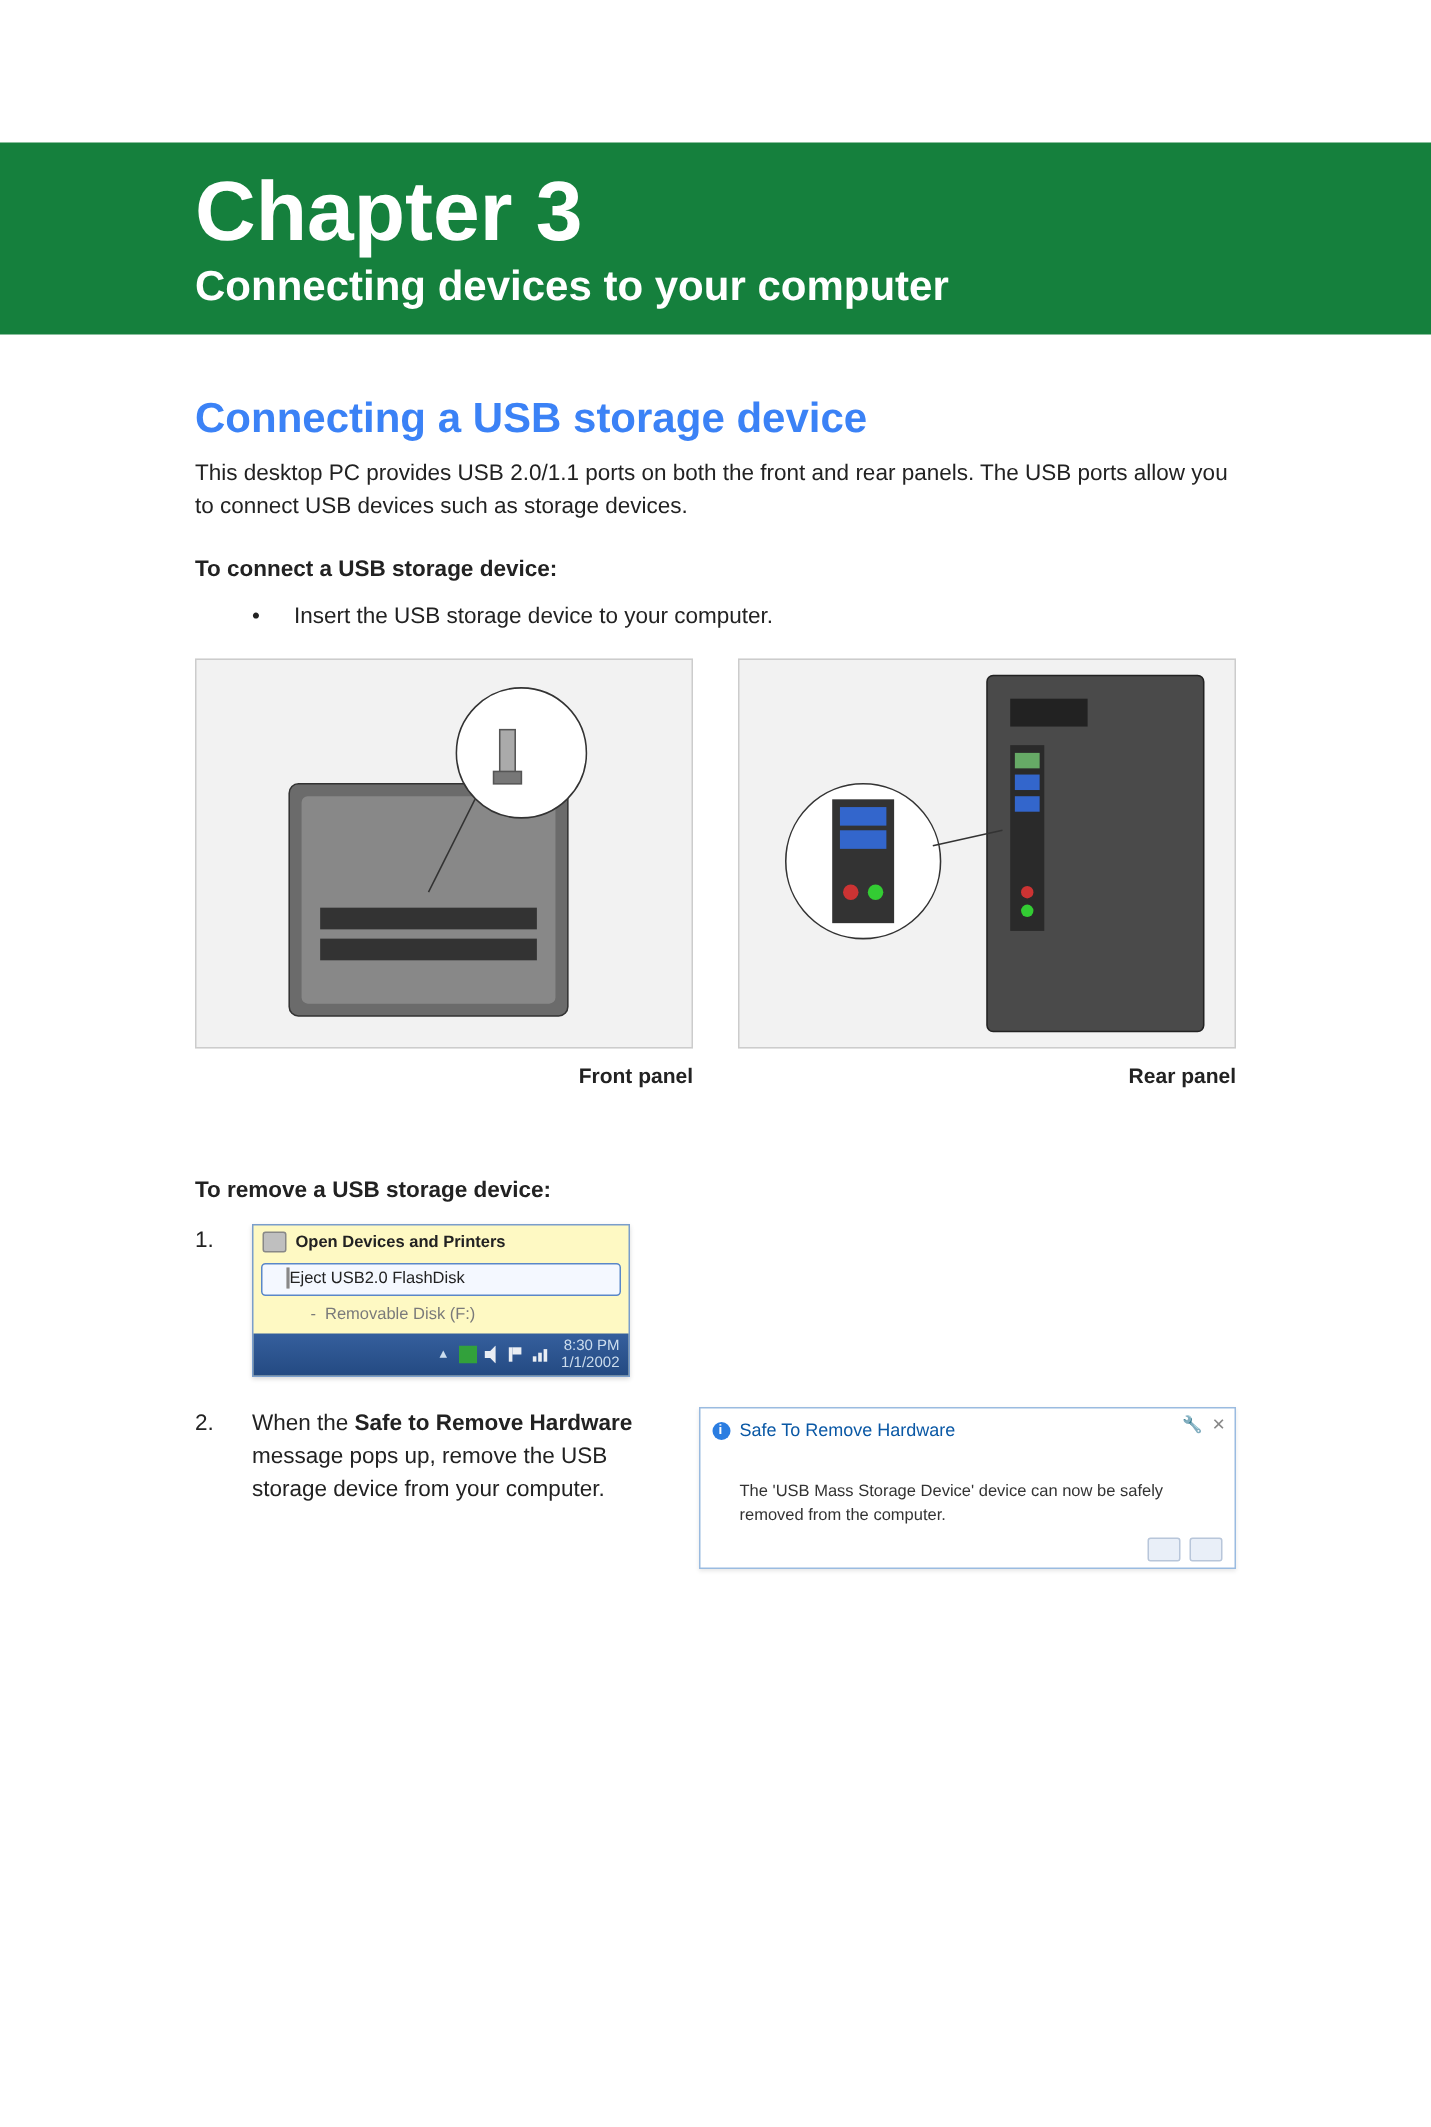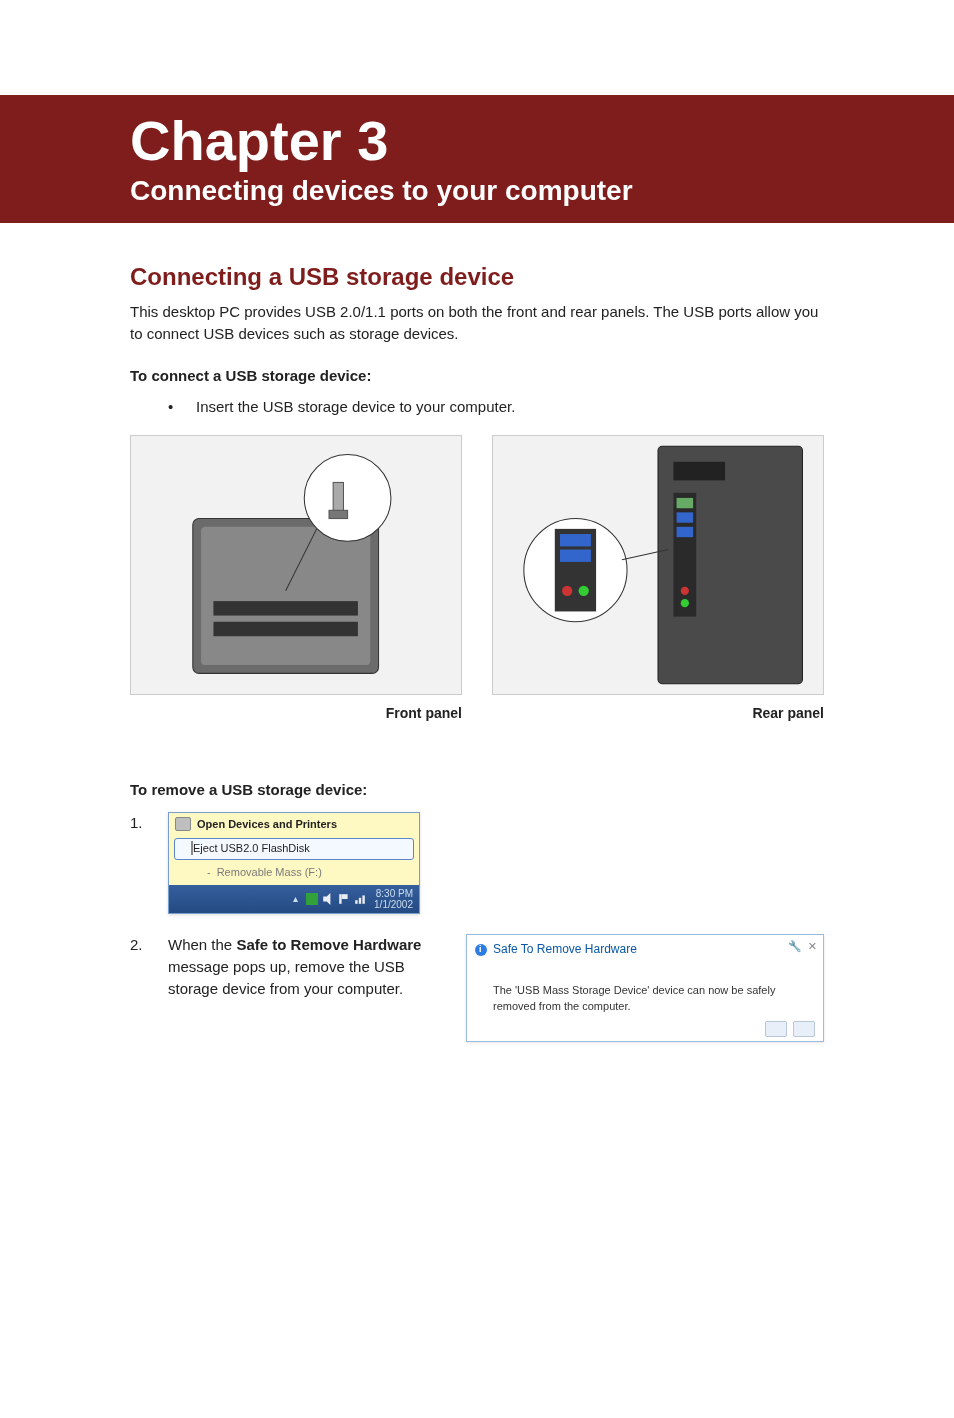--- a/index.html
+++ b/index.html
@@ -11,44 +11,44 @@
     width: 954px;
   }
   .page {
     width: 954px;
     min-height: 1418px;
     position: relative;
     box-sizing: border-box;
     padding-bottom: 40px;
   }
   .banner {
-    background: #7f1d1d;
+    background: #15803d;
     color: #fff;
     padding: 18px 0 16px 130px;
     margin-top: 95px;
   }
   .chapter-title {
     font-size: 56px;
     font-weight: bold;
     margin: 0;
     line-height: 1;
   }
   .chapter-subtitle {
     font-size: 28px;
     font-weight: bold;
     margin: 6px 0 0 0;
   }
   .content {
     padding: 40px 130px 0 130px;
   }
   .section-heading {
-    font-size: 24px;
+    font-size: 28px;
     font-weight: bold;
     margin: 0 0 10px 0;
-    color: #7f1d1d;
+    color: #3b82f6;
   }
   .body-text {
     font-size: 15px;
     line-height: 1.45;
     margin: 0 0 22px 0;
   }
   .sub-heading {
     font-size: 15px;
     font-weight: bold;
     margin: 0 0 14px 0;
@@ -303,21 +303,21 @@
       <div class="popup-box">
         <div class="popup-header">
           <span class="dev-icon"></span>
           <span>Open Devices and Printers</span>
         </div>
         <div class="eject-highlight">
           <span class="disk-icon"></span>
           <span>Eject USB2.0 FlashDisk</span>
         </div>
         <div class="popup-item popup-sub">
-          - <span>Removable Mass (F:)</span>
+          - <span>Removable Disk (F:)</span>
         </div>
         <div class="taskbar">
           <span class="tray-chevron">▴</span>
           <span class="tray-icons">
             <svg class="tray-glyph" viewBox="0 0 10 10">
                 <rect width="10" height="10" fill="#3a3"></rect>
               </svg>
             <svg class="tray-glyph" viewBox="0 0 10 10">
                 <polygon points="1,3 4,3 7,0 7,10 4,7 1,7" fill="#fff"></polygon>
               </svg>

